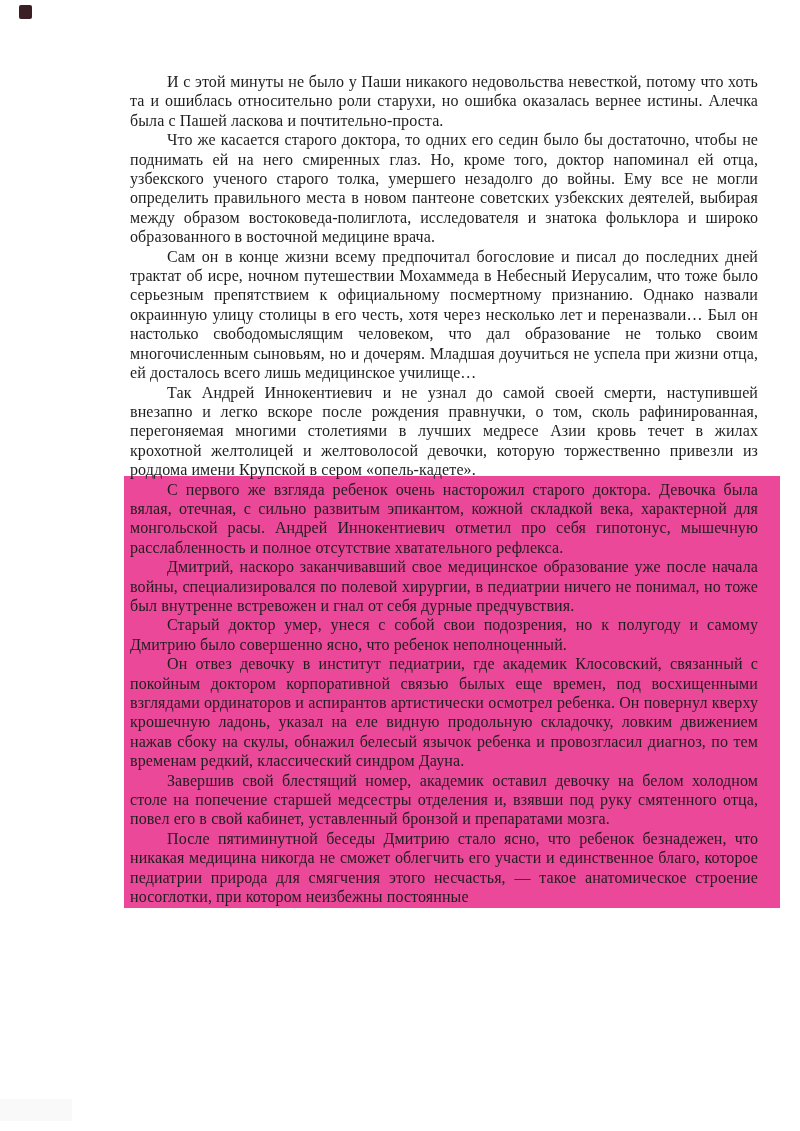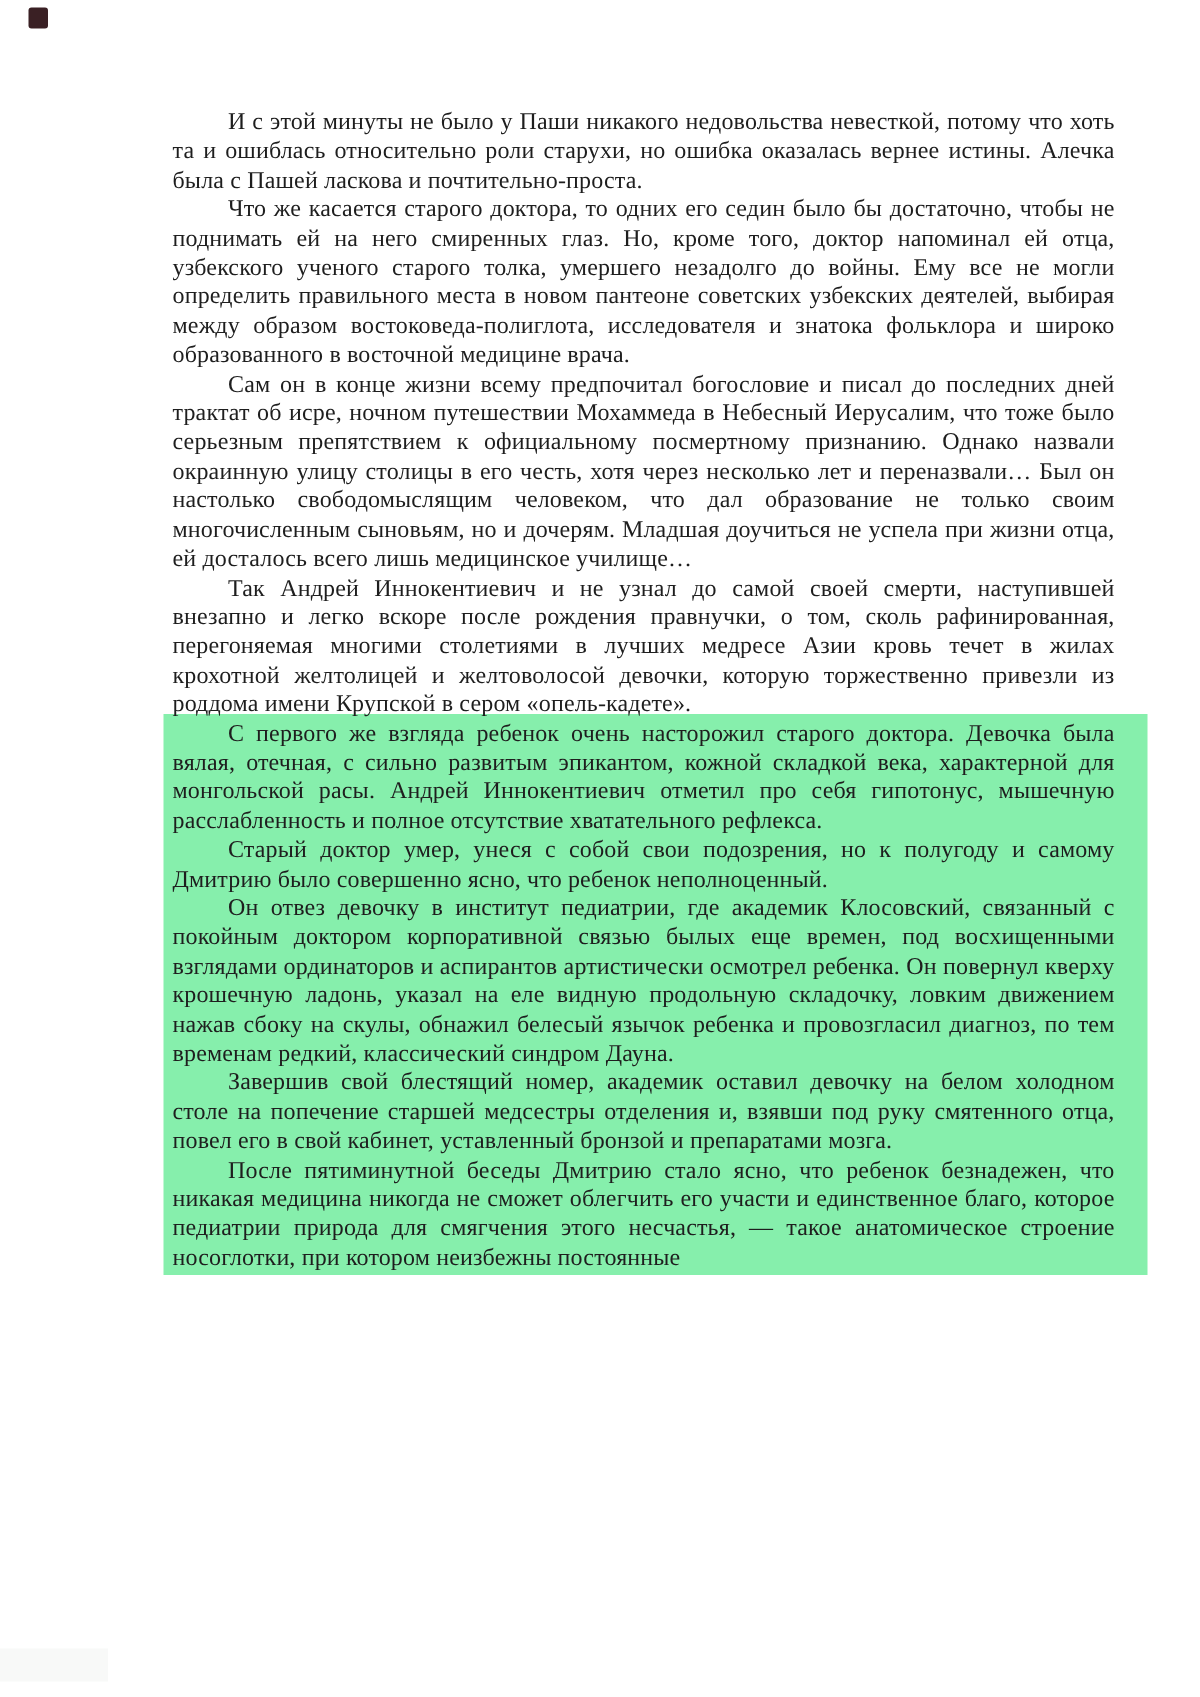--- a/index.html
+++ b/index.html
@@ -22,21 +22,21 @@
   .edge-smudge {
     position: absolute;
     left: 0;
     top: 1099px;
     width: 72px;
     height: 22px;
     background: #f8f9f8;
   }
   .text-block {
     position: absolute;
-    left: 115px;
+    left: 130px;
     top: 72px;
     width: 628px;
     font-size: 16px;
     line-height: 19.4px;
     text-align: justify;
     letter-spacing: 0.1px;
   }
   .para {
     margin: 0;
     padding: 0;
@@ -58,21 +58,22 @@
 <div class="page" style="background: rgb(255, 255, 255);">
   <div class="corner-mark" style="background: rgb(58, 32, 36);"></div>
   <div class="edge-smudge"></div>
 
   <div class="text-block" style="color: rgb(30, 30, 30);">
     <p class="para">И с этой минуты не было у Паши никакого недовольства невесткой, потому что хоть та и ошиблась относительно роли старухи, но ошибка оказалась вернее истины. Алечка была с Пашей ласкова и почтительно-проста.</p>
     <p class="para">Что же касается старого доктора, то одних его седин было бы достаточно, чтобы не поднимать ей на него смиренных глаз. Но, кроме того, доктор напоминал ей отца, узбекского ученого старого толка, умершего незадолго до войны. Ему все не могли определить правильного места в новом пантеоне советских узбекских деятелей, выбирая между образом востоковеда-полиглота, исследователя и знатока фольклора и широко образованного в восточной медицине врача.</p>
     <p class="para">Сам он в конце жизни всему предпочитал богословие и писал до последних дней трактат об исре, ночном путешествии Мохаммеда в Небесный Иерусалим, что тоже было серьезным препятствием к официальному посмертному признанию. Однако назвали окраинную улицу столицы в его честь, хотя через несколько лет и переназвали… Был он настолько свободомыслящим человеком, что дал образование не только своим многочисленным сыновьям, но и дочерям. Младшая доучиться не успела при жизни отца, ей досталось всего лишь медицинское училище…</p>
     <p class="para">Так Андрей Иннокентиевич и не узнал до самой своей смерти, наступившей внезапно и легко вскоре после рождения правнучки, о том, сколь рафинированная, перегоняемая многими столетиями в лучших медресе Азии кровь течет в жилах крохотной желтолицей и желтоволосой девочки, которую торжественно привезли из роддома имени Крупской в сером «опель-кадете».</p>
 
-    <div class="highlight-block" style="background: #86efac;">
+    <div class="highlight-block" style="background: #ec4899;">
       <p class="para">С первого же взгляда ребенок очень насторожил старого доктора. Девочка была вялая, отечная, с сильно развитым эпикантом, кожной складкой века, характерной для монгольской расы. Андрей Иннокентиевич отметил про себя гипотонус, мышечную расслабленность и полное отсутствие хватательного рефлекса.</p>
+      <p class="para">Дмитрий, наскоро заканчивавший свое медицинское образование уже после начала войны, специализировался по полевой хирургии, в педиатрии ничего не понимал, но тоже был внутренне встревожен и гнал от себя дурные предчувствия.</p>
       <p class="para">Старый доктор умер, унеся с собой свои подозрения, но к полугоду и самому Дмитрию было совершенно ясно, что ребенок неполноценный.</p>
       <p class="para">Он отвез девочку в институт педиатрии, где академик Клосовский, связанный с покойным доктором корпоративной связью былых еще времен, под восхищенными взглядами ординаторов и аспирантов артистически осмотрел ребенка. Он повернул кверху крошечную ладонь, указал на еле видную продольную складочку, ловким движением нажав сбоку на скулы, обнажил белесый язычок ребенка и провозгласил диагноз, по тем временам редкий, классический синдром Дауна.</p>
       <p class="para">Завершив свой блестящий номер, академик оставил девочку на белом холодном столе на попечение старшей медсестры отделения и, взявши под руку смятенного отца, повел его в свой кабинет, уставленный бронзой и препаратами мозга.</p>
       <p class="para">После пятиминутной беседы Дмитрию стало ясно, что ребенок безнадежен, что никакая медицина никогда не сможет облегчить его участи и единственное благо, которое педиатрии природа для смягчения этого несчастья, — такое анатомическое строение носоглотки, при котором неизбежны постоянные</p>
     </div>
   </div>
 </div>
 
 </body></html>

